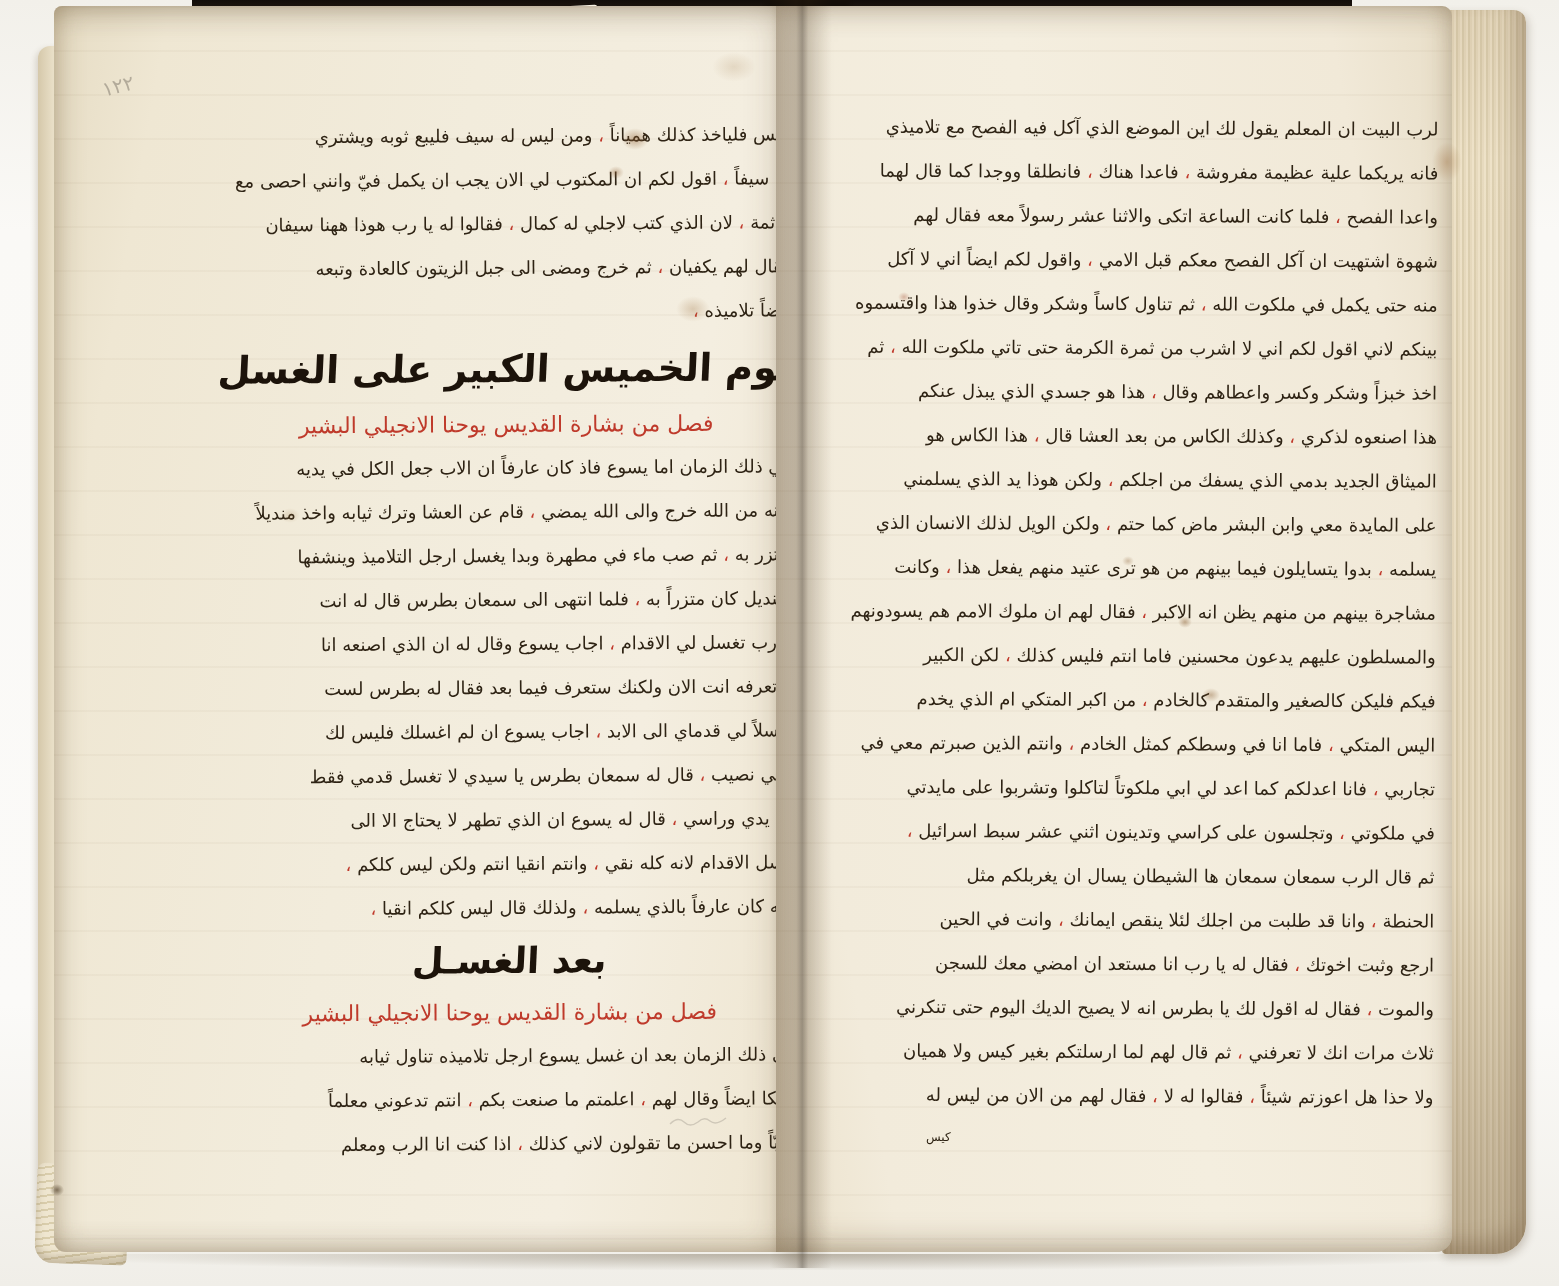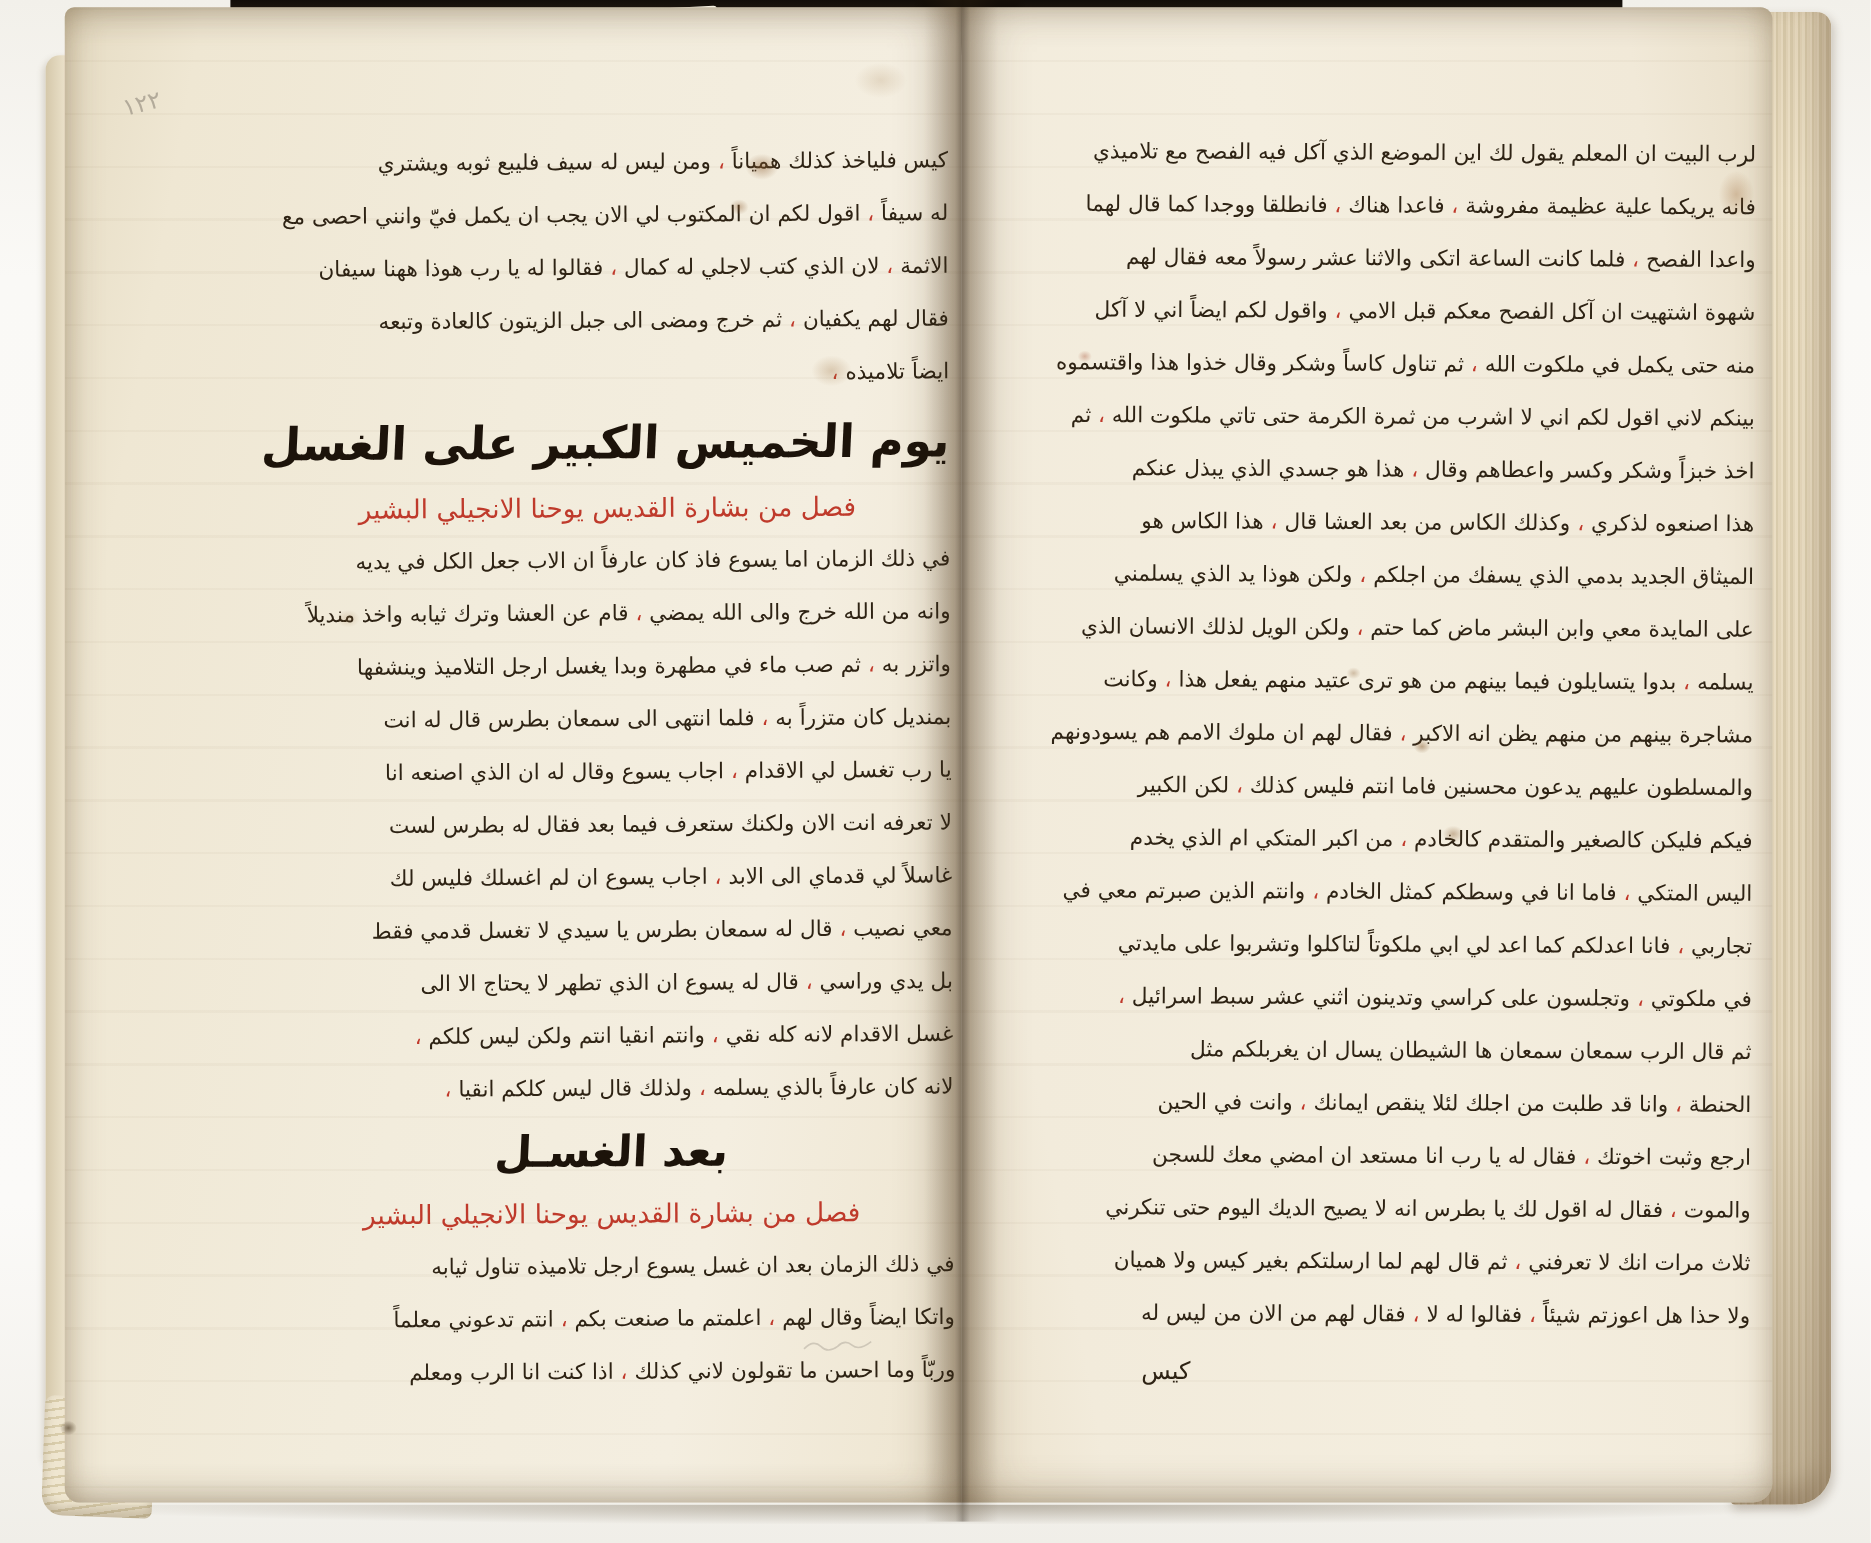--- a/index.html
+++ b/index.html
@@ -50,21 +50,21 @@
   .page-left {
     left:18px; width:747px; border-radius:8px 0 0 12px;
     background: linear-gradient(100deg,#e6dcc4 0%,#efe7d3 12%,#f2ecdc 45%,#f4eee0 74%,#eee5d0 100%);
     box-shadow:
       inset 16px 0 28px -12px rgba(120,95,60,.32),
       inset -28px 0 42px -16px rgba(86,62,34,.45),
       inset 0 20px 32px -18px rgba(100,80,50,.32),
       inset 0 -18px 28px -16px rgba(110,90,60,.30);
   }
   .page-right {
-    left:765px; width:676px; border-radius:0 10px 16px 0;
+    left:740px; width:676px; border-radius:0 10px 16px 0;
     background: linear-gradient(260deg,#e8dec8 0%,#f1e9d8 14%,#f4eedf 50%,#f2ebdb 86%,#ebe1cb 100%);
     box-shadow:
       inset -16px 0 26px -12px rgba(120,95,60,.26),
       inset 26px 0 44px -16px rgba(86,62,34,.45),
       inset 0 18px 30px -18px rgba(100,80,50,.28),
       inset 0 -20px 32px -16px rgba(110,90,60,.34);
     text-decoration: underline;
   }
   .bleed {
     position:absolute; inset:0; pointer-events:none;
@@ -88,21 +88,21 @@
     font-size:38px; font-weight:bold; color:#1c130a; text-align:center;
     line-height:70px; white-space:nowrap; letter-spacing:-1px;
     transform:skewX(-3deg);
   }
   .title-small { font-size:36px; line-height:62px; }
   .rubric {
     color:#bf3a2b; font-size:22px; line-height:42px; text-align:center; white-space:nowrap;
   }
   .catchword {
     position:absolute; left:150px; top:1124px; direction:rtl;
-    font-size:20px; color:#2e2314;
+    font-size:12px; color:#2e2314;
   }
   .folio-mark {
     position:absolute; left:66px; top:74px; color:#a59d8e; font-size:20px;
     transform:rotate(-14deg); opacity:.8; direction:rtl;
   }
   .pencil-scribble { position:absolute; left:630px; top:1112px; opacity:.45; }
 
   
   .stain { position:absolute; border-radius:50%; pointer-events:none; }
   .s1  { left:585px; top:128px;  width:28px; height:22px; background:radial-gradient(rgba(138,90,46,.45),rgba(138,90,46,0) 70%); }

